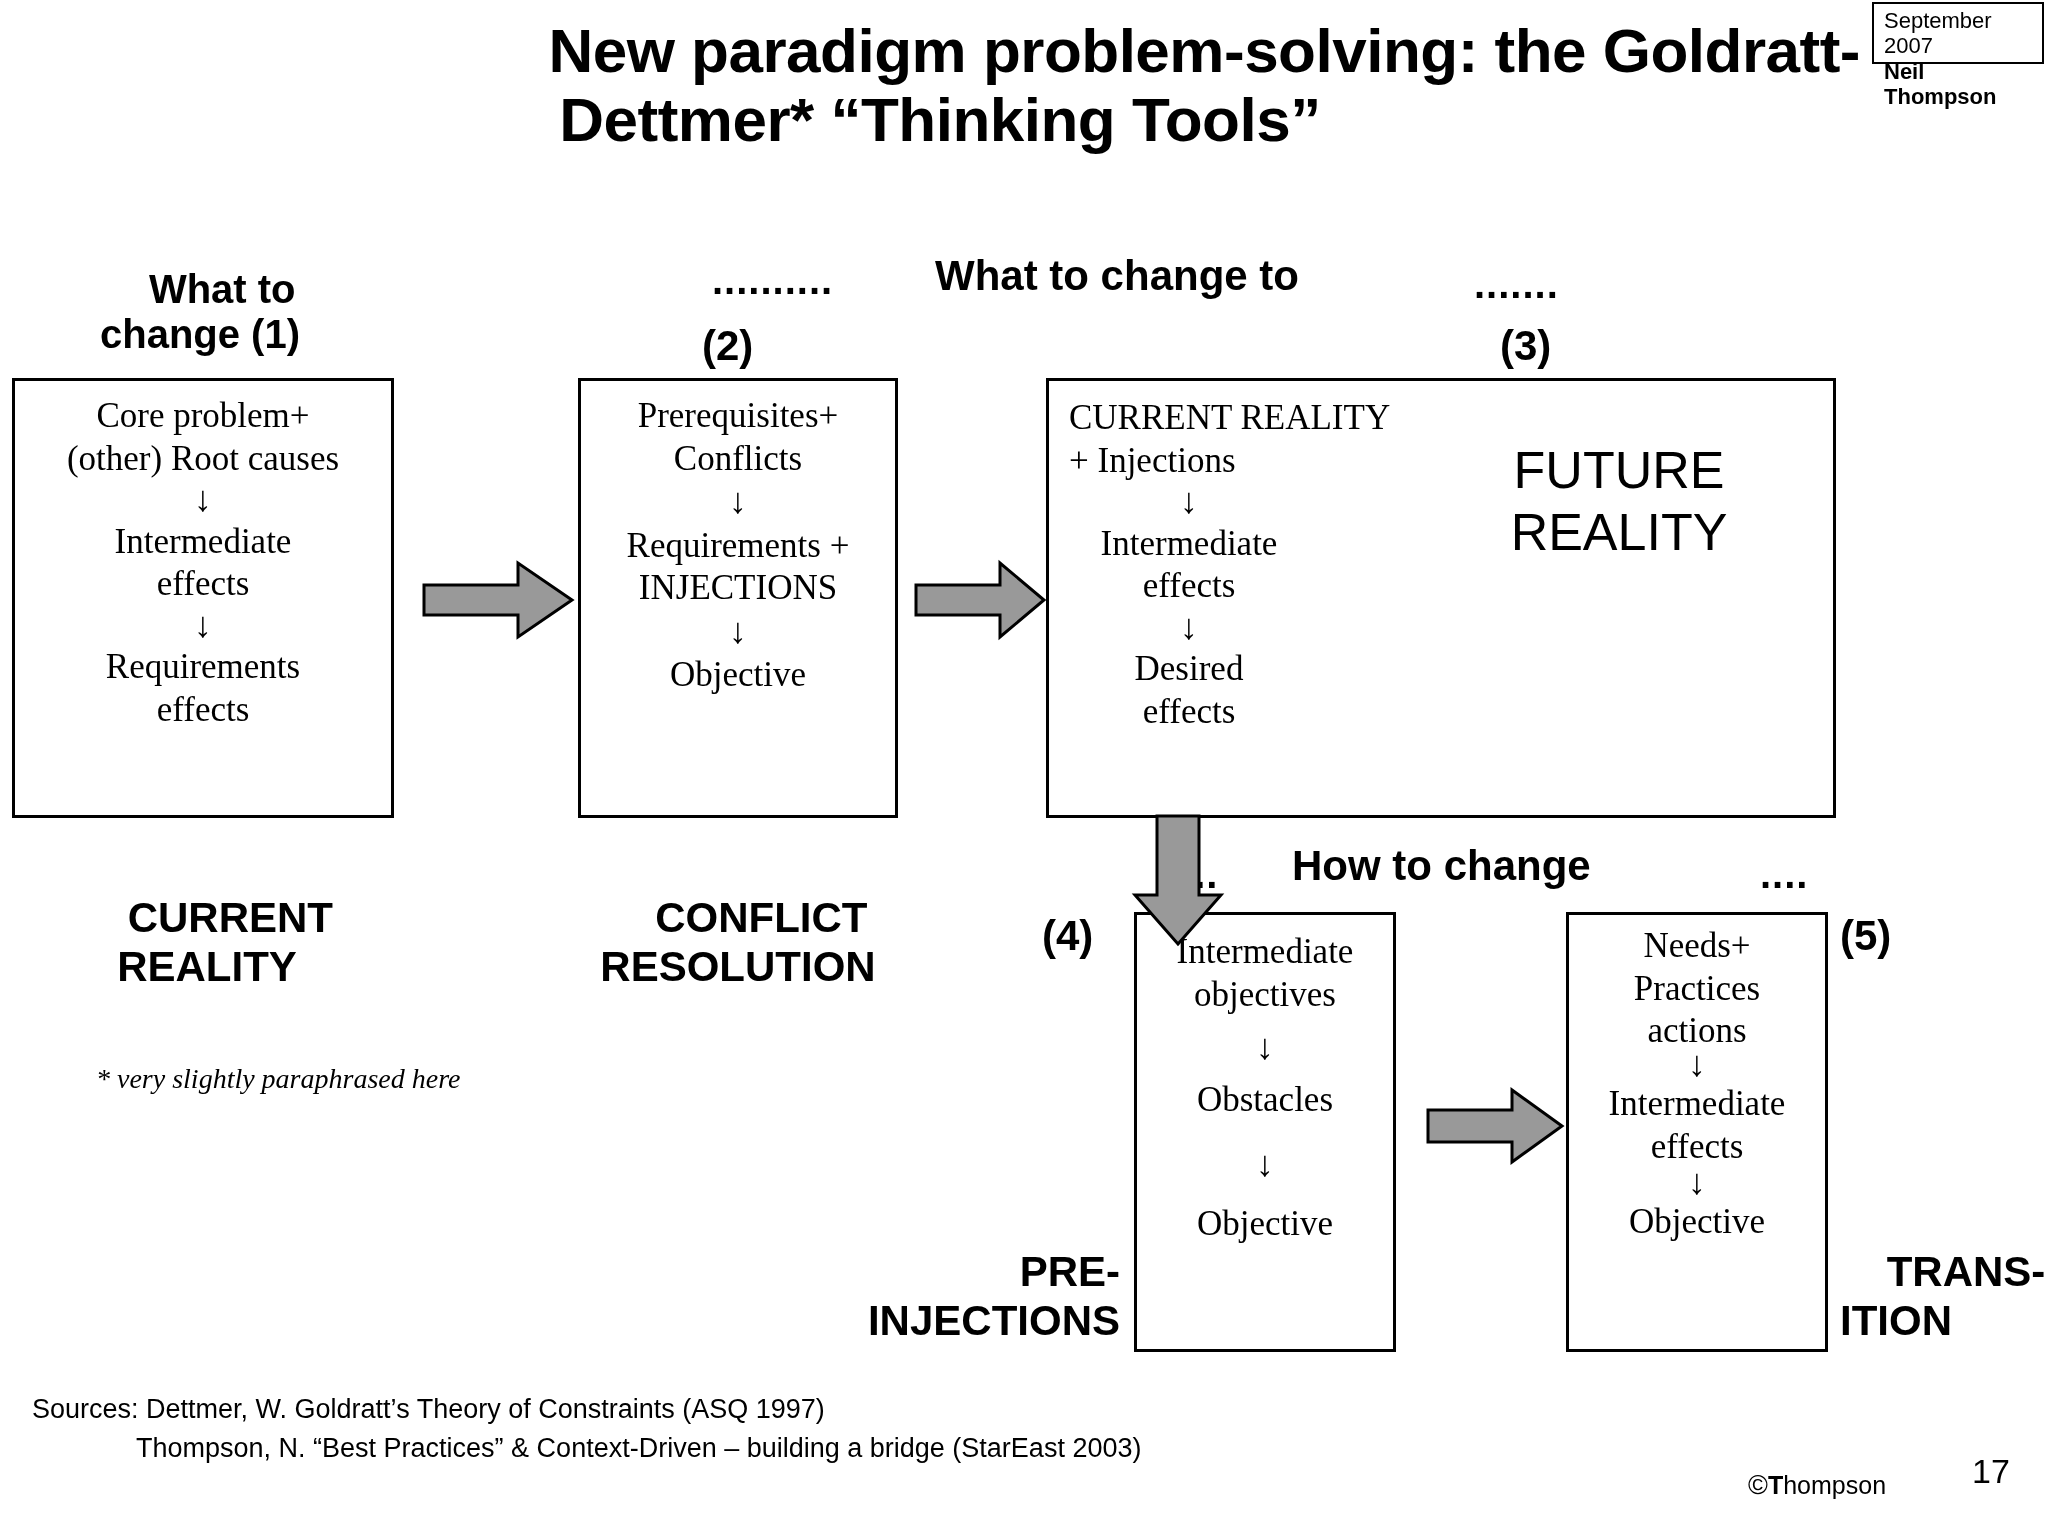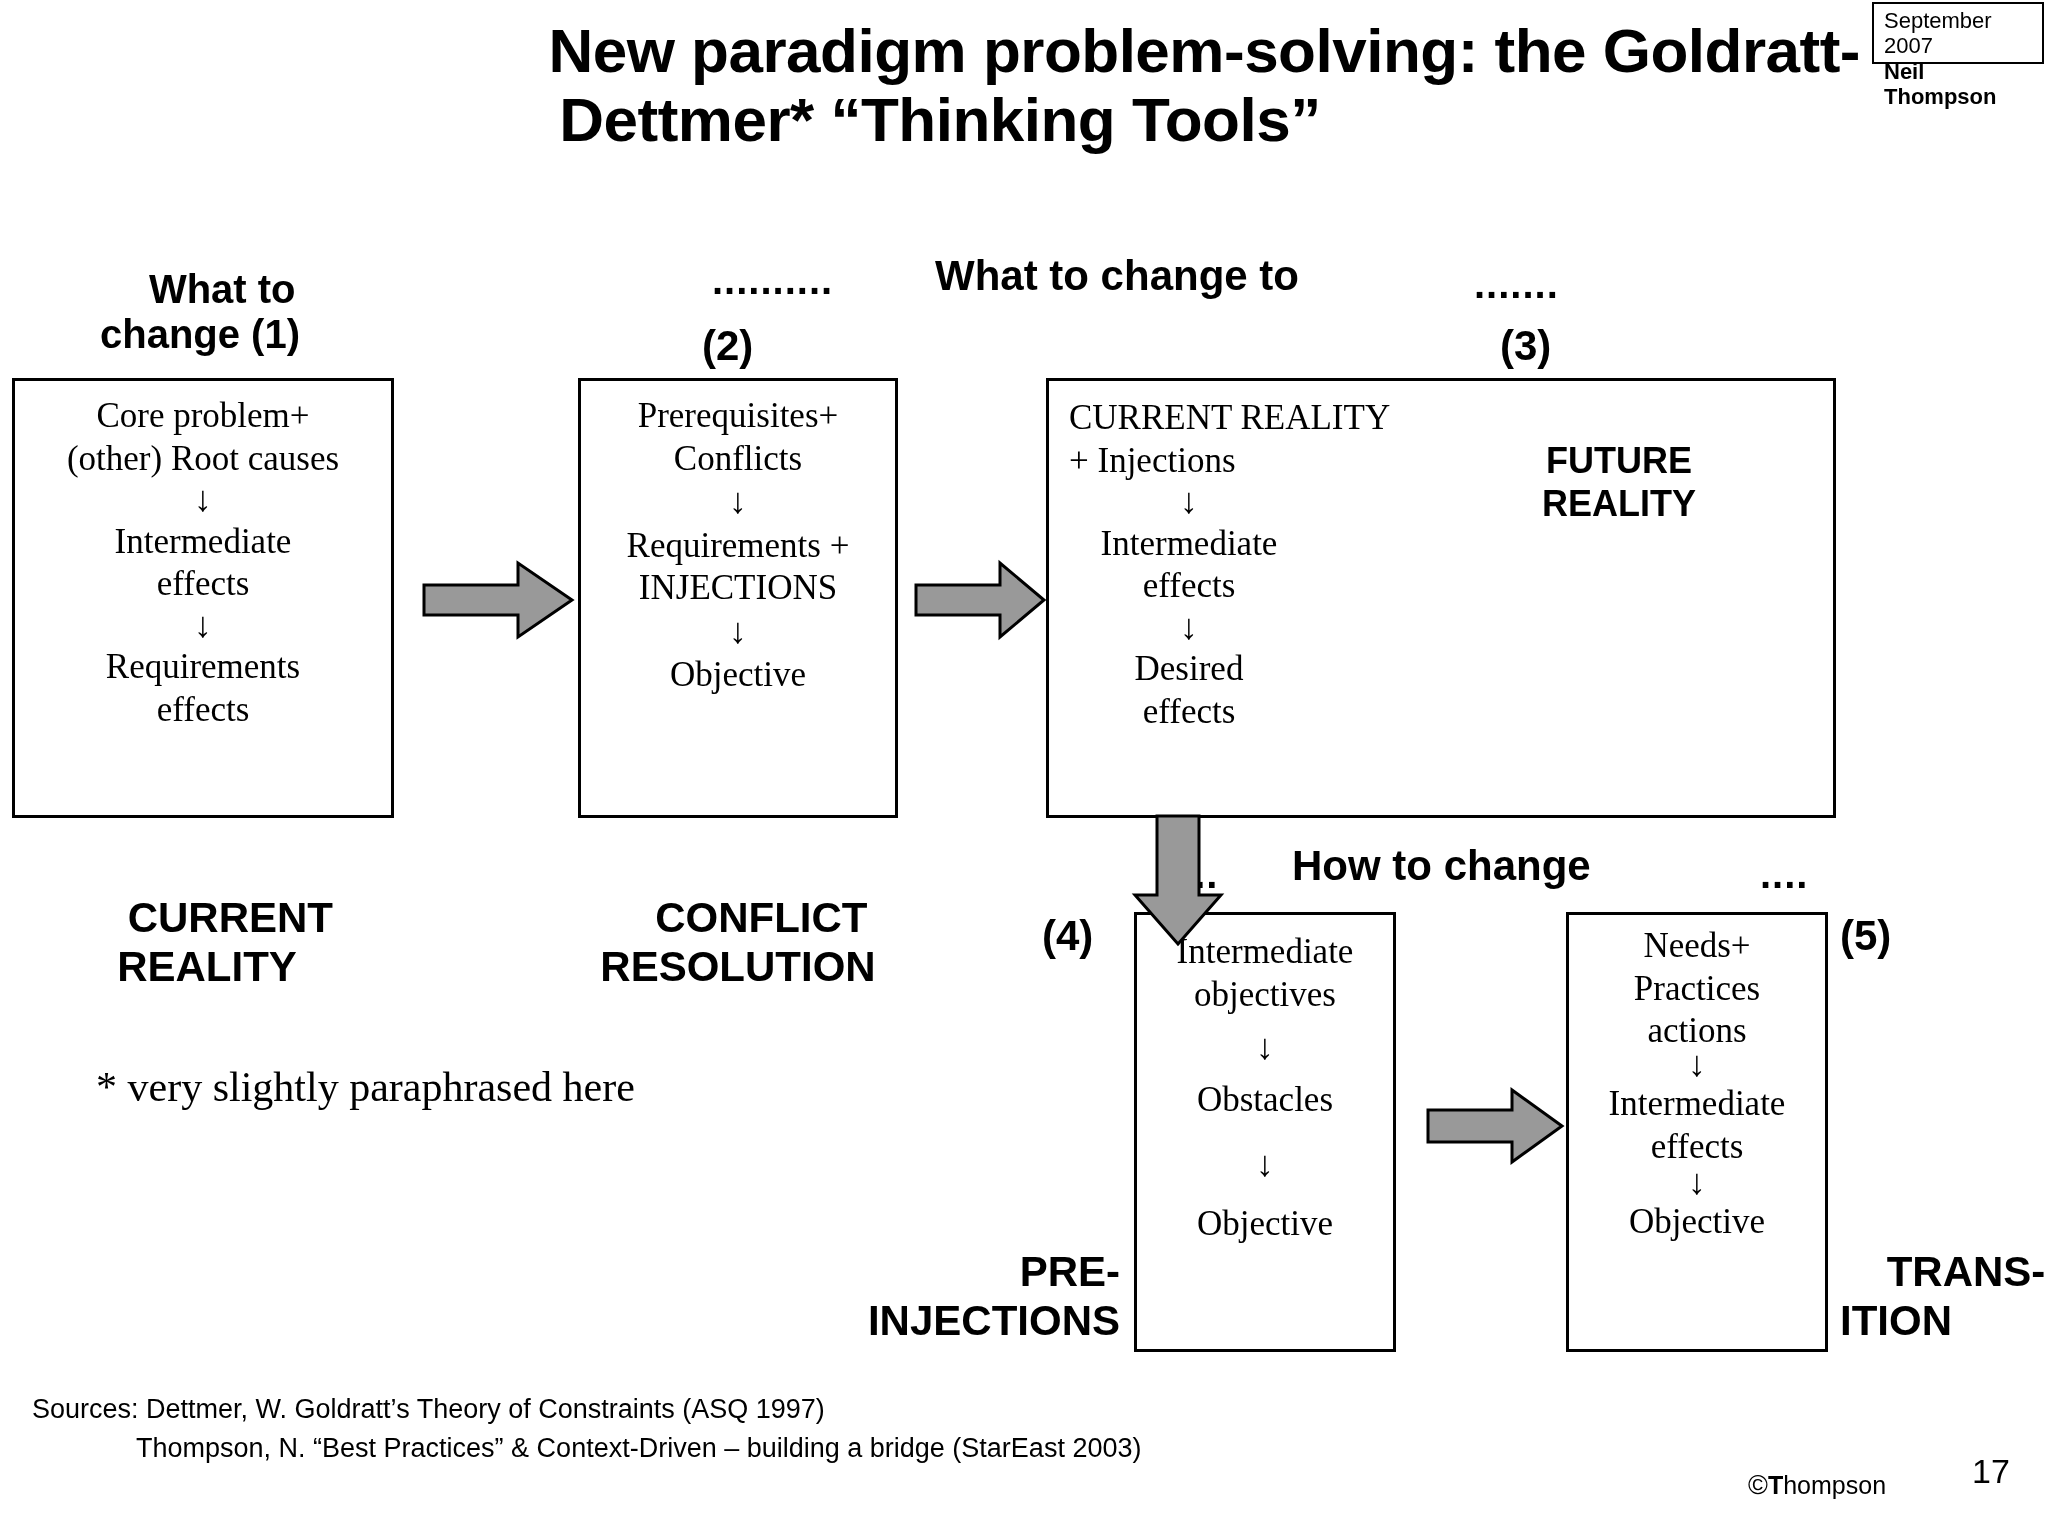--- a/index.html
+++ b/index.html
@@ -79,22 +79,22 @@
   }
   .bodytext.left { text-align: left; }
   .arrow-glyph {
     font-family: "Liberation Serif", serif;
     font-size: 36px;
     line-height: 0.95;
     text-align: center;
   }
   .fr-label {
     position: absolute;
-    font-weight: bold;
-    font-size: 36px;
+    font-weight: normal;
+    font-size: 52px;
     line-height: 1.2;
     text-align: center;
   }
 
   
   .caplabel {
     position: absolute;
     font-weight: bold;
     font-size: 42px;
     line-height: 1.15;
@@ -108,21 +108,22 @@
   .stepnum {
     position: absolute;
     font-weight: bold;
     font-size: 42px;
   }
 
   
   .footnote {
     position: absolute;
     font-family: "Liberation Serif", serif;
-    font-size: 42px;
+    font-style: italic;
+    font-size: 28px;
   }
 
   
   .sources {
     position: absolute;
     font-size: 27px;
     line-height: 1.45;
   }
   .sources .s2 { padding-left: 104px; display: block; }
 

